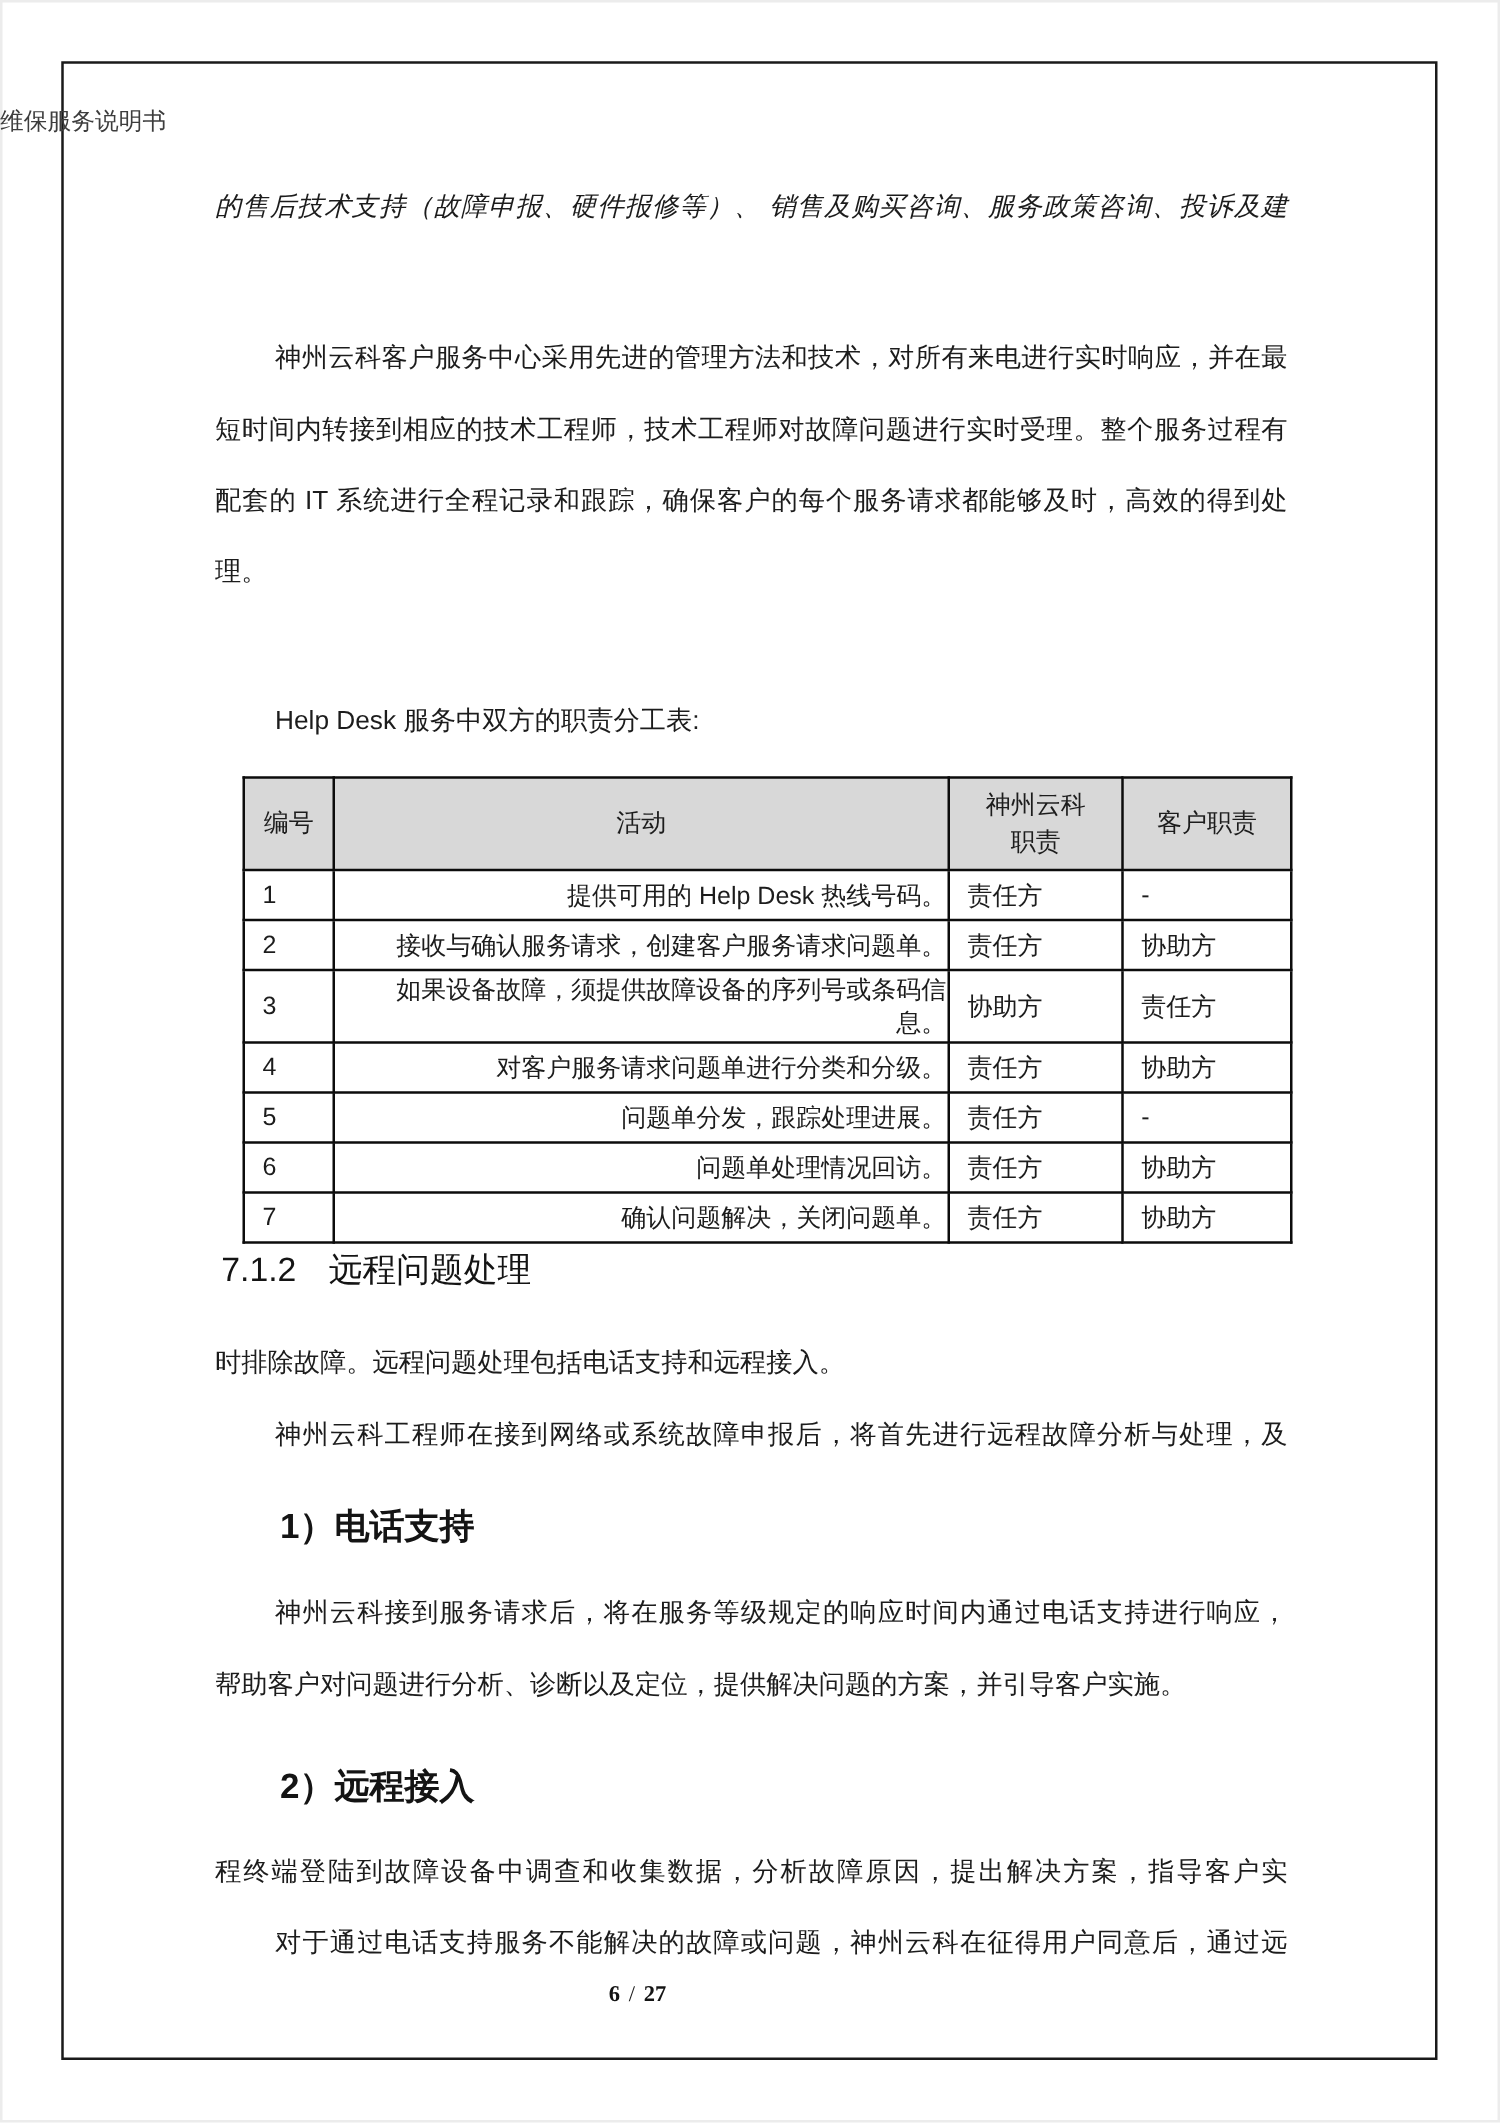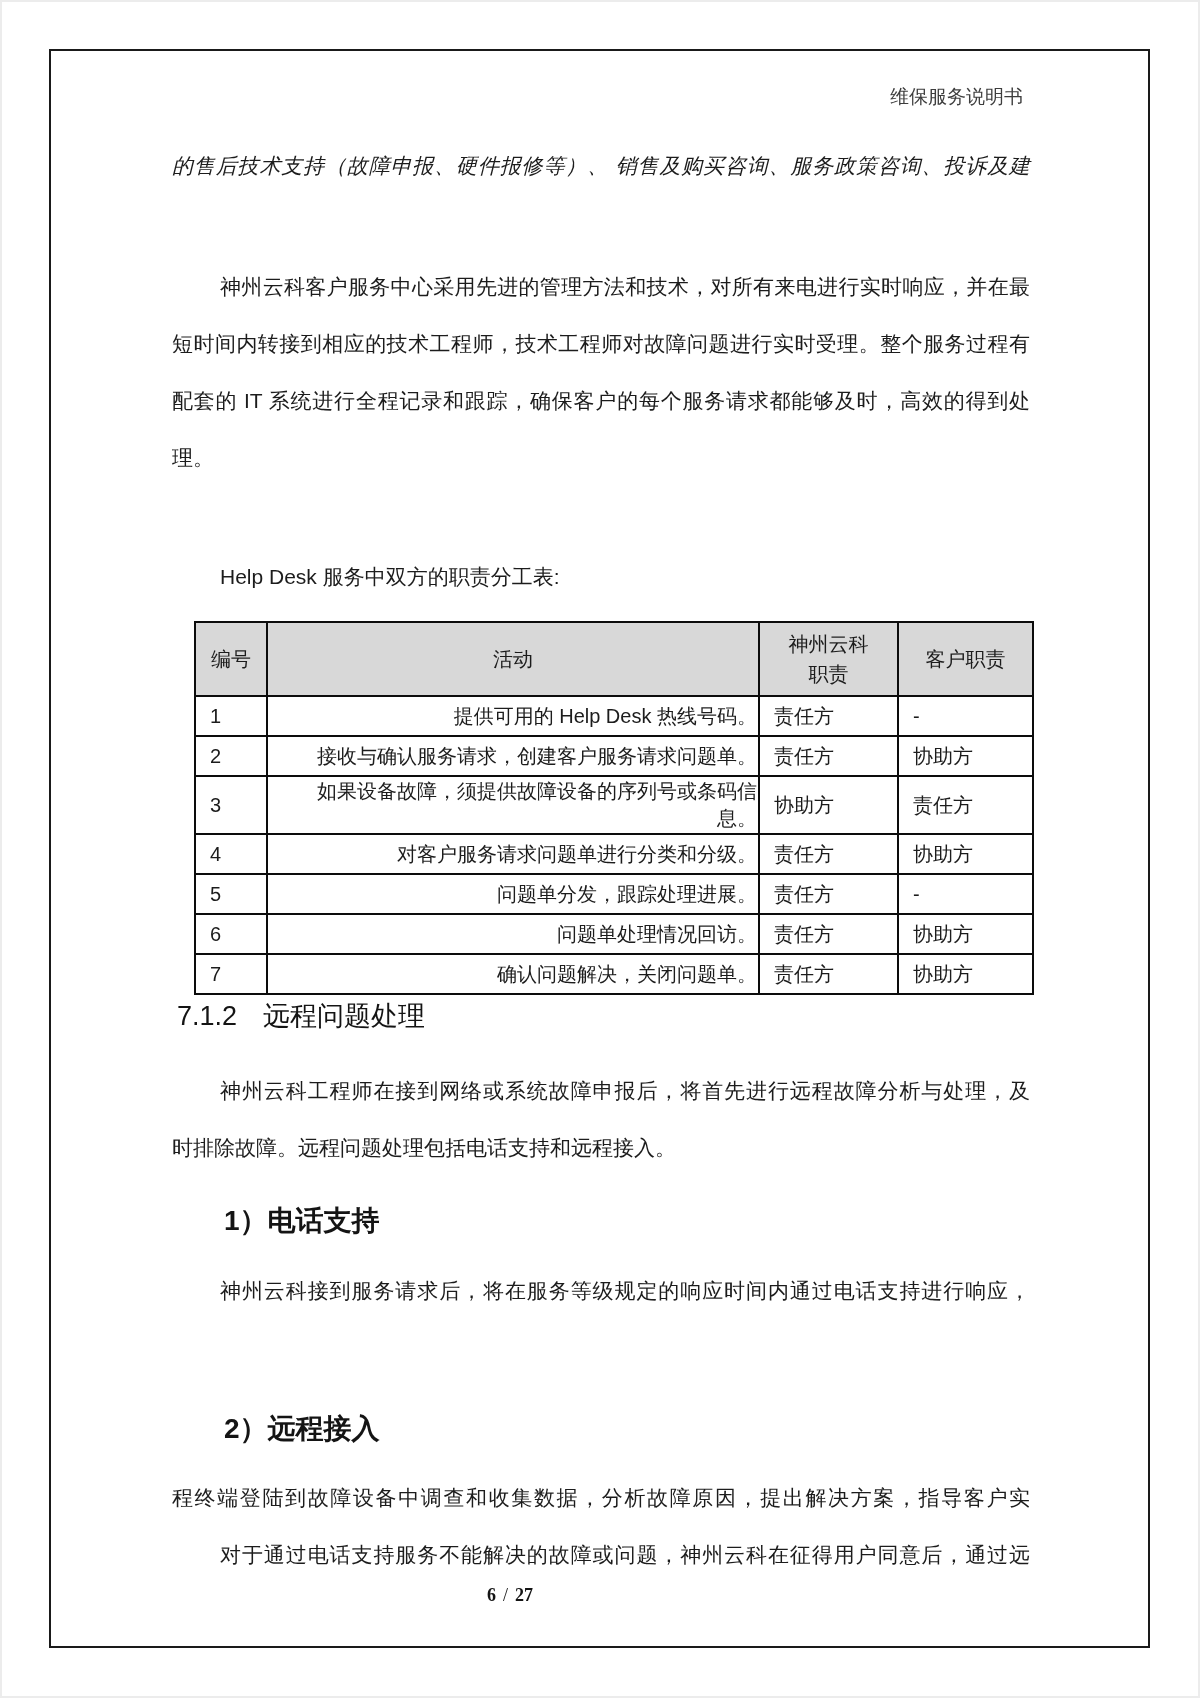--- a/index.html
+++ b/index.html
@@ -18,21 +18,21 @@
     pointer-events:none;
   }
   .page-border {
     position:absolute; left:49px; top:49px;
     width:1101px; height:1599px;
     border:2px solid #1a1a1a;
     box-sizing:border-box;
   }
   .header-title {
     position:absolute; top:84px; left:0; width:1023px;
-    text-align:right;
+    text-align:left;
     font-family:"Liberation Serif", serif;
     font-size:19px;
     color:#3d3d3d;
   }
   .para {
     position:absolute; left:172px; width:858px;
     font-size:21px;
     line-height:57px;
     color:#1c1c1c;
   }
@@ -185,28 +185,29 @@
     <td class="cell-cus">协助方</td>
   </tr>
 </tbody>
   </table>
 
 <div class="section-heading">
   <span class="num">7.1.2</span><span>远程问题处理</span>
 </div>
 
 <div class="para p4">
+  <span class="line">时排除故障。远程问题处理包括电话支持和远程接入。</span>
   <span class="line full indent">神州云科工程师在接到网络或系统故障申报后，将首先进行远程故障分析与处理，及</span>
-  <span class="line">时排除故障。远程问题处理包括电话支持和远程接入。</span>
 </div>
 
 <div class="subheading sub1">1）电话支持</div>
 
 <div class="para p5">
   <span class="line full indent">神州云科接到服务请求后，将在服务等级规定的响应时间内通过电话支持进行响应，</span>
+  <span class="line">帮助客户对问题进行分析、诊断以及定位，提供解决问题的方案，并引导客户实施。</span>
 </div>
 
 <div class="subheading sub2">2）远程接入</div>
 
 <div class="para p6">
   <span class="line full">程终端登陆到故障设备中调查和收集数据，分析故障原因，提出解决方案，指导客户实</span>
   <span class="line full indent">对于通过电话支持服务不能解决的故障或问题，神州云科在征得用户同意后，通过远</span>
 </div>
 
 <div class="page-footer">

